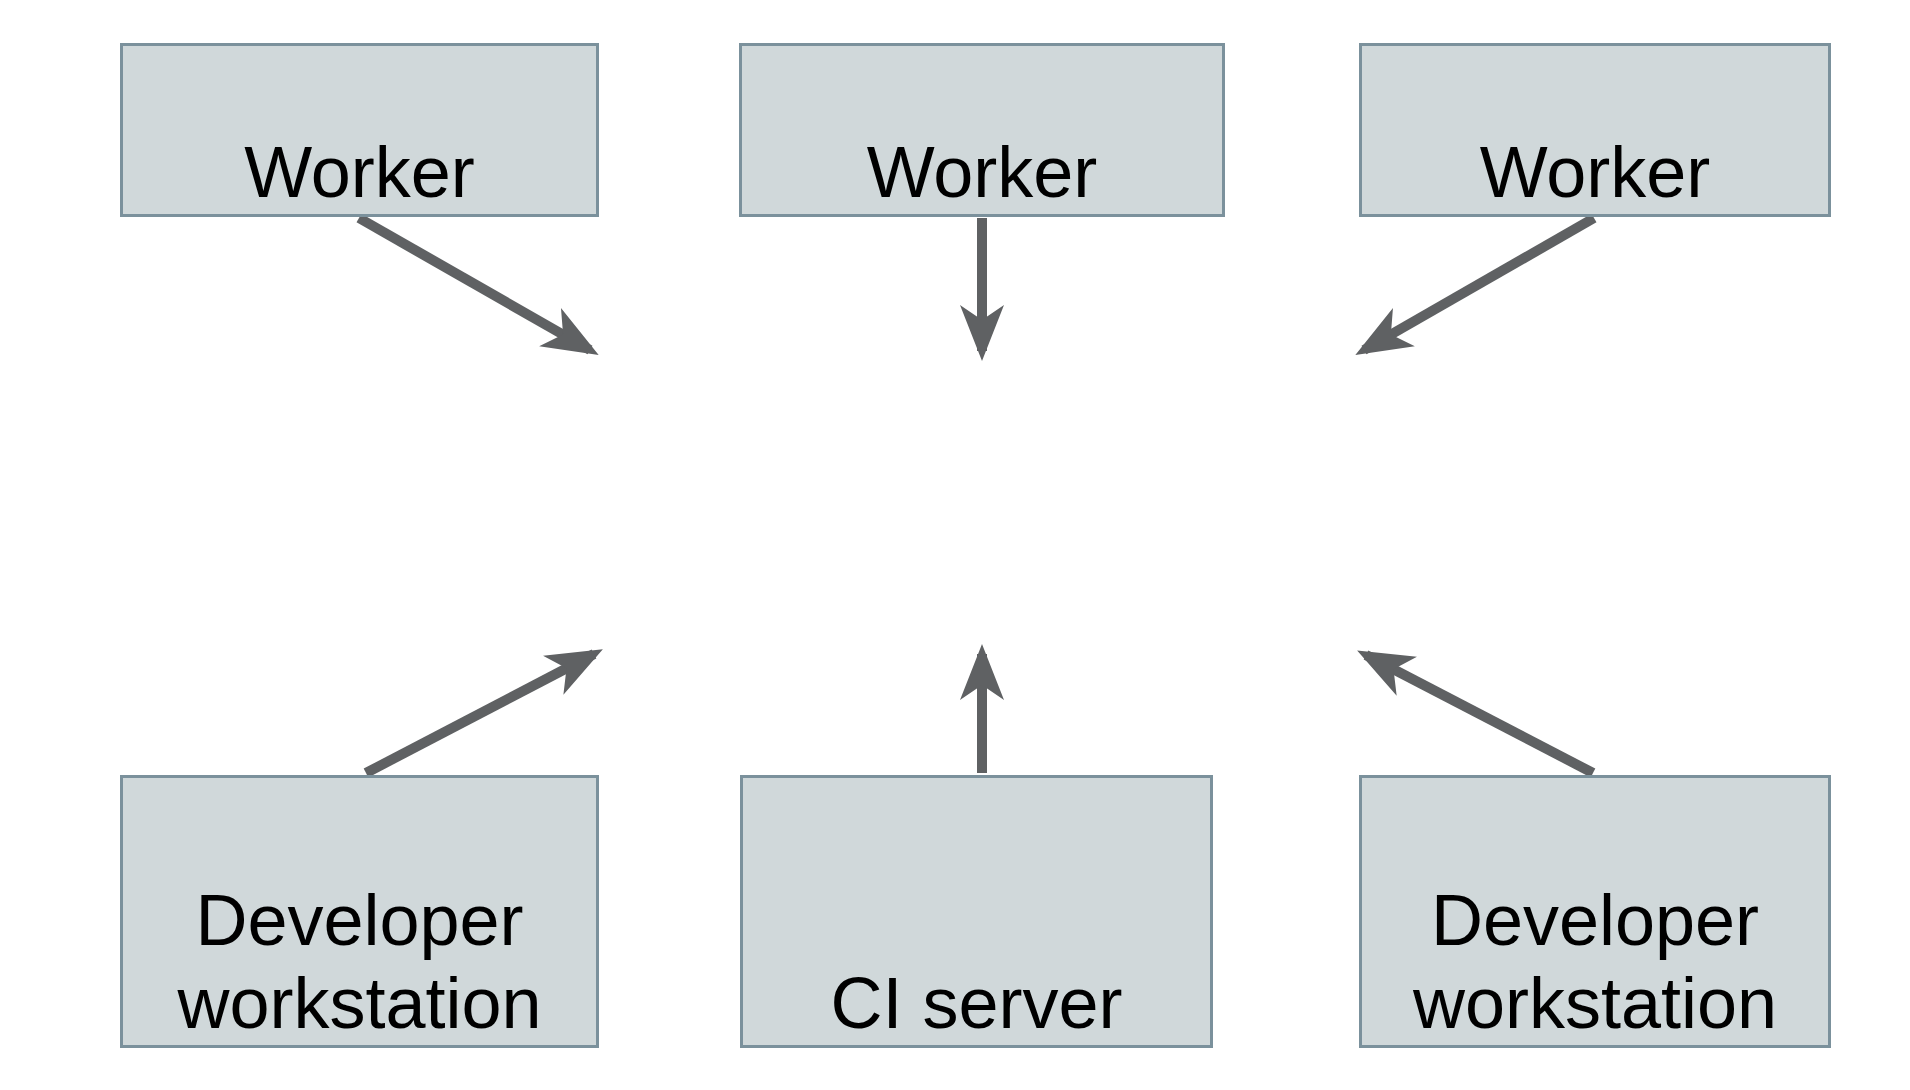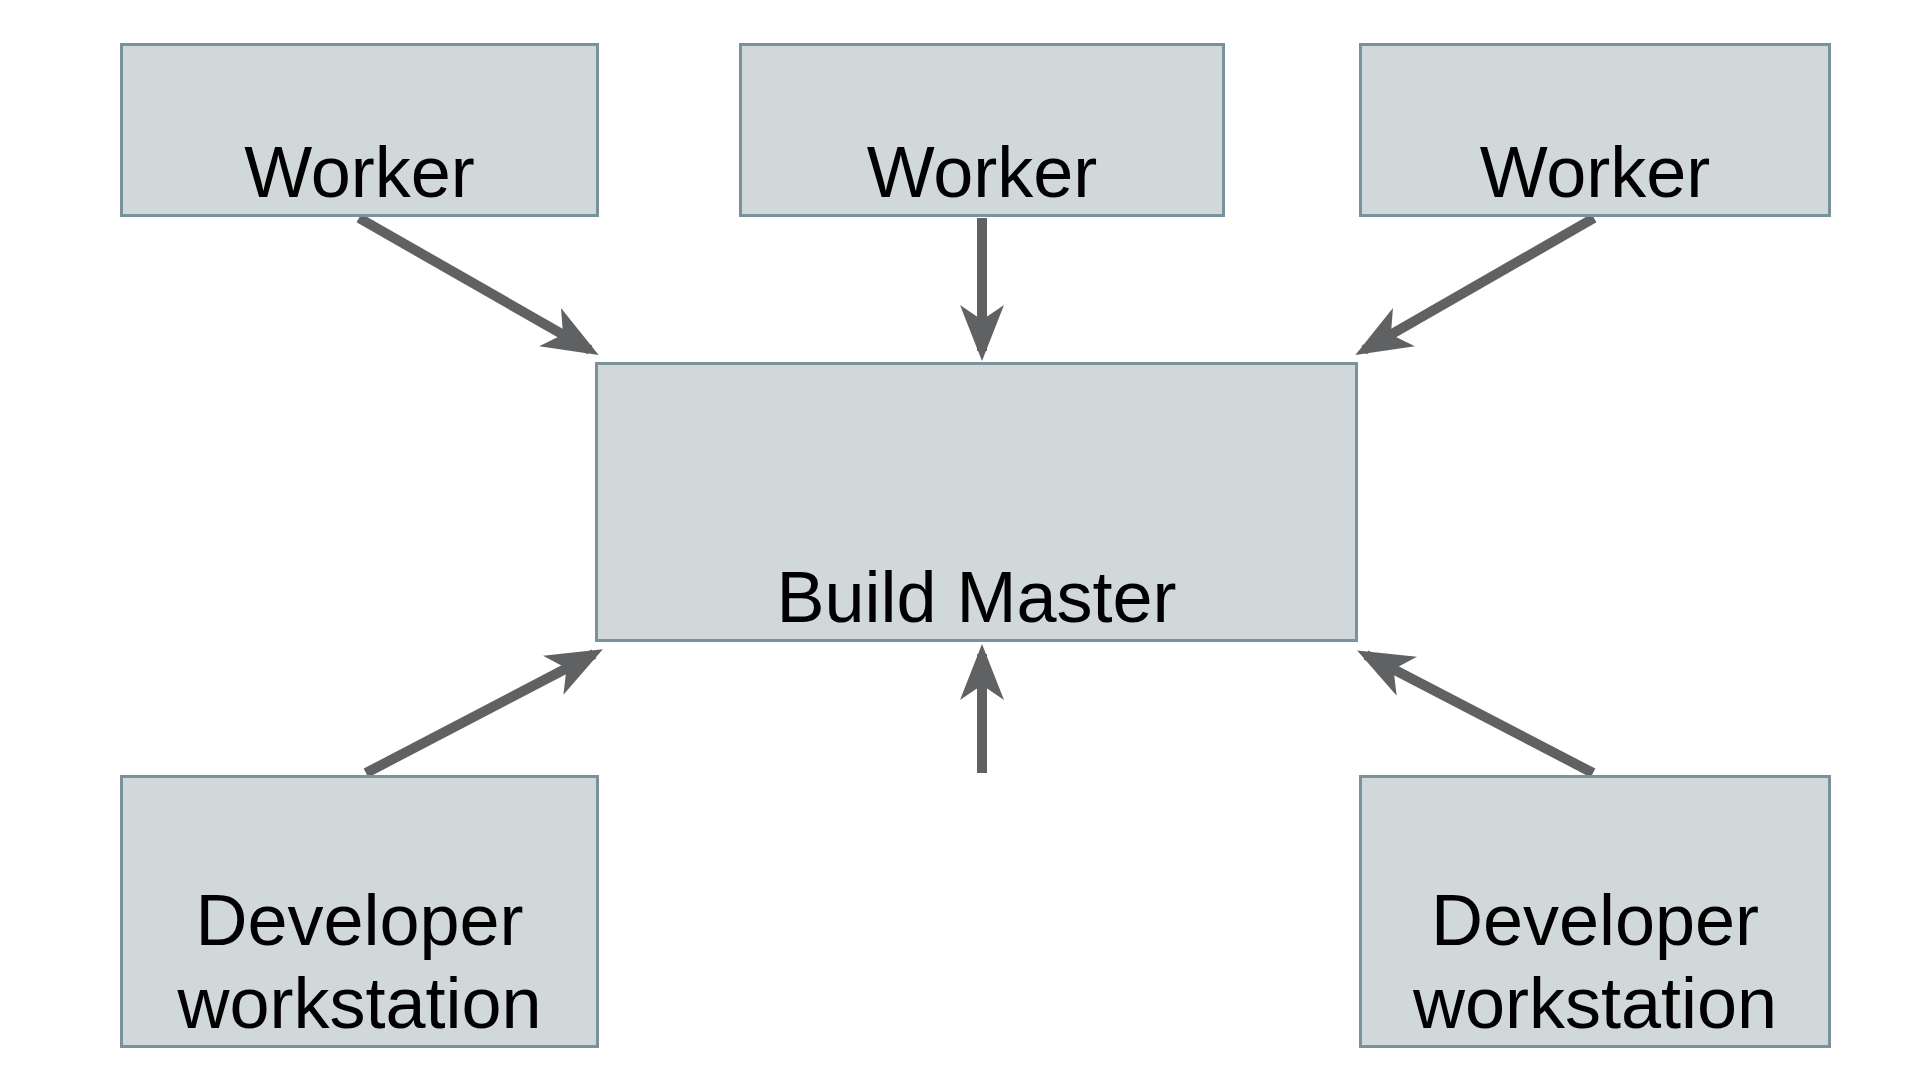--- a/index.html
+++ b/index.html
@@ -72,26 +72,26 @@
   </div>
 
   <div class="node" id="worker2">
     <span class="label">Worker</span>
   </div>
 
   <div class="node" id="worker3">
     <span class="label">Worker</span>
   </div>
 
-  <div class="node" id="buildMaster">
-    <span class="label">Build Master</span>
-  </div>
 
   <div class="node" id="devLeft">
     <span class="label">Developer workstation</span>
   </div>
 
+  <div class="node" id="ciServer">
+    <span class="label">CI server</span>
+  </div>
 
   <div class="node" id="devRight">
     <span class="label">Developer workstation</span>
   </div>
 
 </div>
 
 </body></html>

